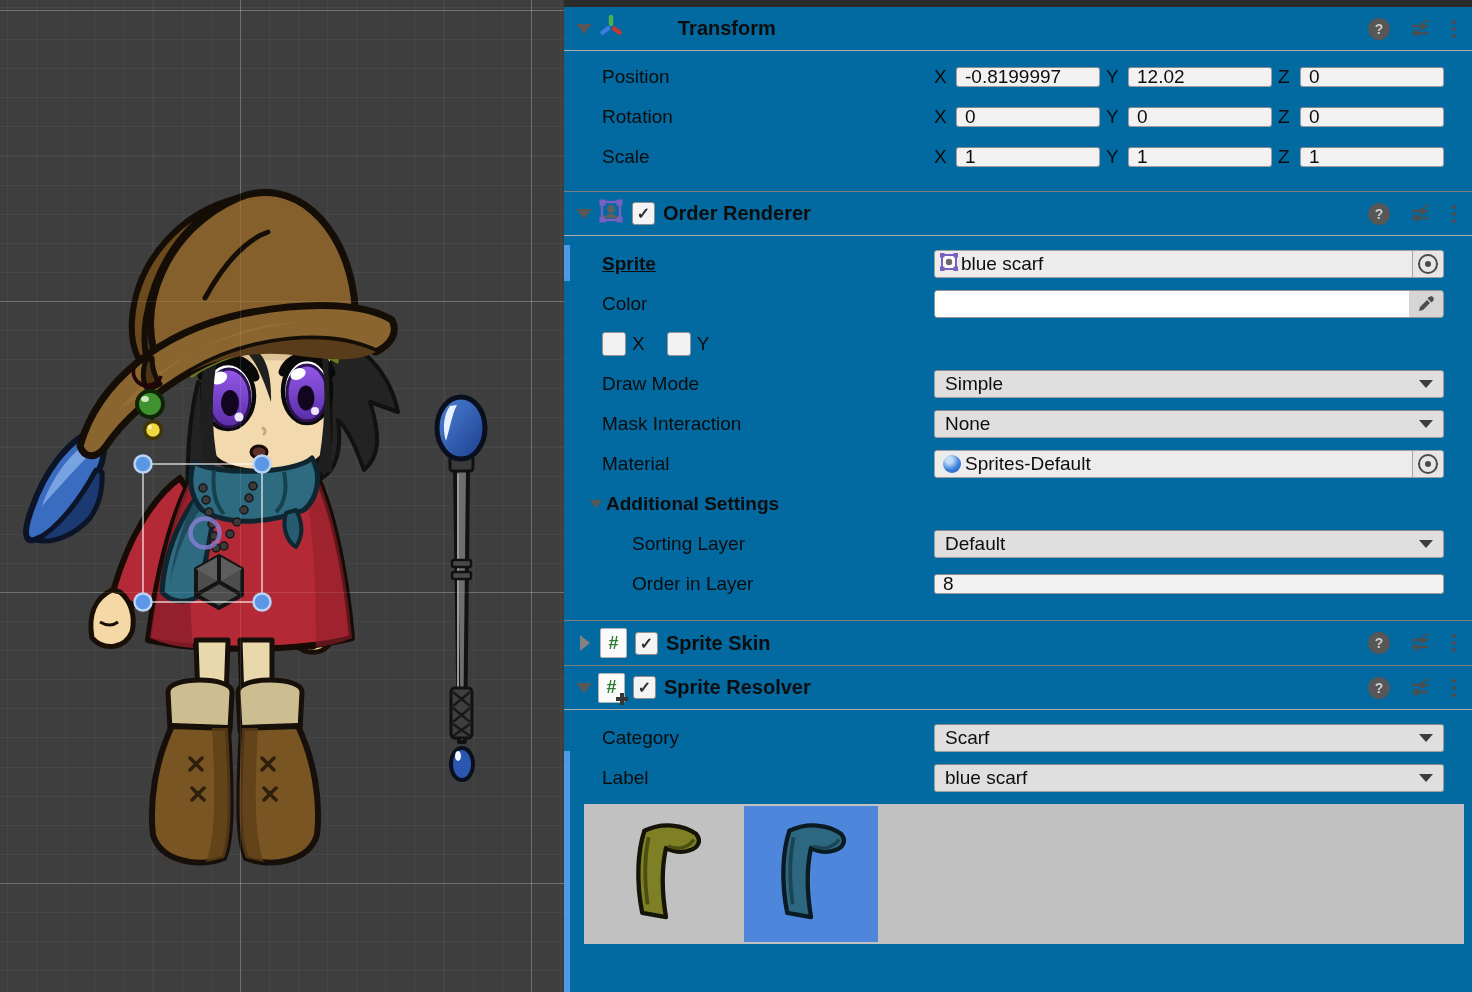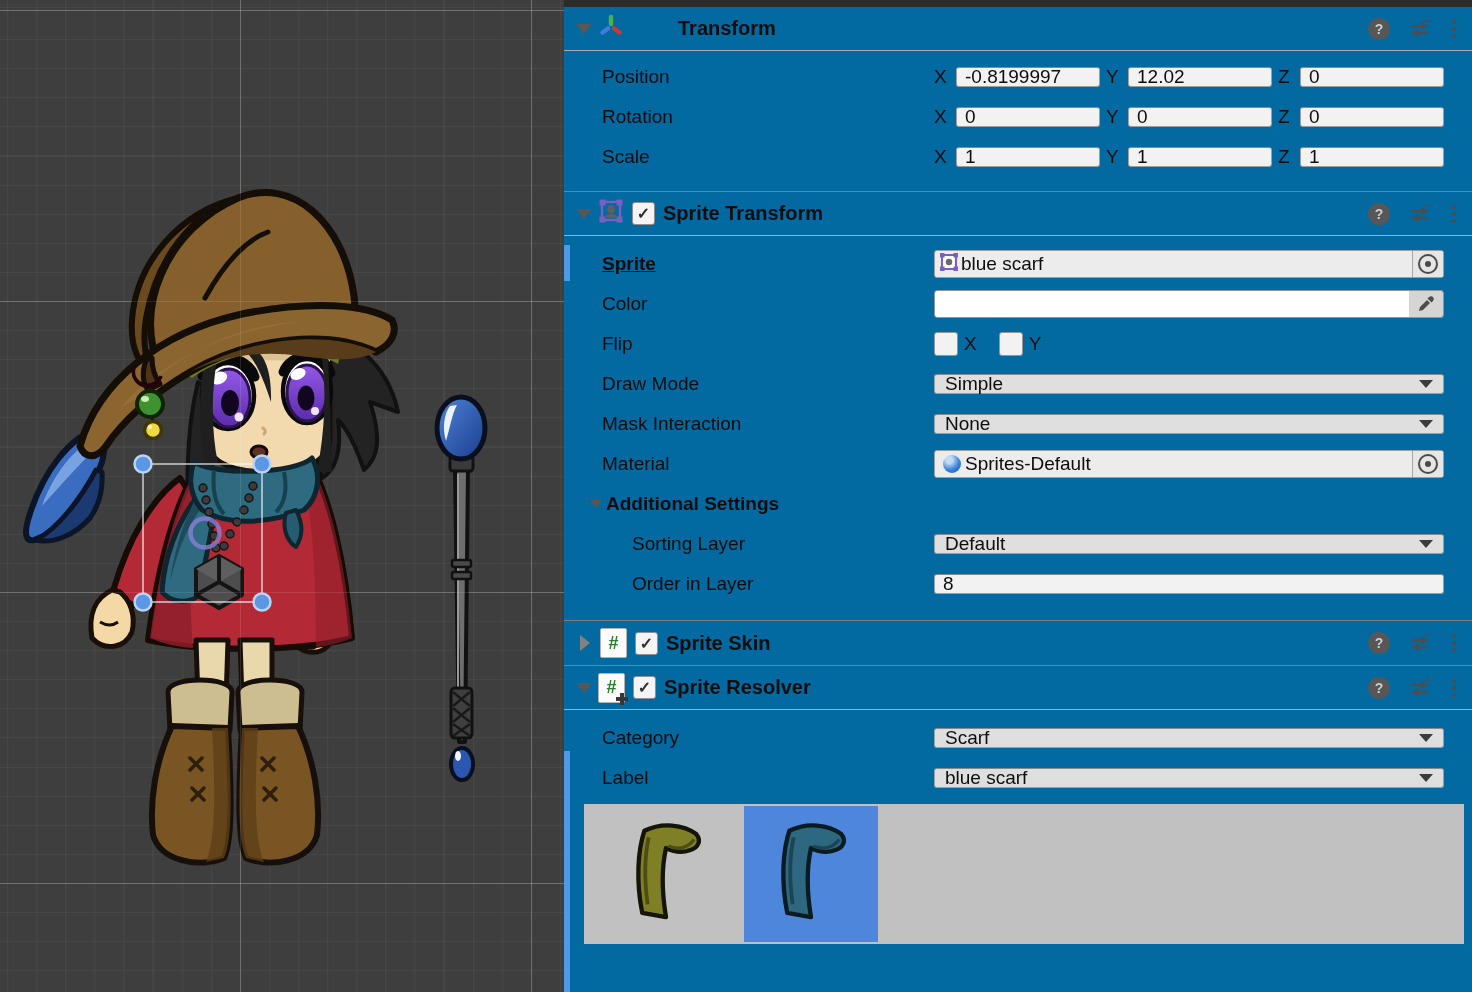--- a/index.html
+++ b/index.html
@@ -45,21 +45,21 @@
   .kebab i{width:4px;height:4px;border-radius:50%;background:#4D4D4D;display:block;}
 
   .row{display:flex;align-items:center;height:40px;padding-left:38px;padding-right:28px;box-sizing:border-box;}
   .lbl{width:332px;flex:none;white-space:nowrap;overflow:hidden;}
   .lbl.bold{font-weight:bold;text-decoration:underline;}
   .lbl.indent{padding-left:30px;box-sizing:border-box;}
   .farea{flex:1;display:flex;align-items:center;gap:6px;min-width:0;}
 
   .tfield{height:20px;background:#F2F2F2;border:1px solid #9E9E9E;border-top-color:#898989;
           border-radius:3px;display:flex;align-items:center;padding:0 8px;flex:1;box-sizing:border-box;}
-  .drop{height:20px;background:#DFDFDF;border:1px solid #9E9E9E;border-top-color:#898989;
+  .drop{height:28px;background:#DFDFDF;border:1px solid #9E9E9E;border-top-color:#898989;
         border-radius:3px;display:flex;align-items:center;flex:1;padding:0 10px;box-sizing:border-box;}
   .drop .dval{flex:1;white-space:nowrap;overflow:hidden;}
   .darr{width:0;height:0;border-left:7px solid transparent;border-right:7px solid transparent;
         border-top:8px solid #3C3C3C;flex:none;}
   .obj{height:28px;background:#ECECEC;border:1px solid #9E9E9E;border-radius:3px;display:flex;
        align-items:center;flex:1;box-sizing:border-box;overflow:hidden;padding-left:4px;}
   .obj .oval{flex:1;white-space:nowrap;overflow:hidden;}
   .opick{width:30px;height:26px;border-left:1px solid #A5A5A5;background:#E6E6E6;flex:none;
          display:flex;align-items:center;justify-content:center;}
   .circ{width:16px;height:16px;border:2px solid #4A4A4A;border-radius:50%;display:flex;
@@ -376,21 +376,21 @@
             <rect x="4" y="4" width="18" height="18" fill="none" stroke="#7B5FC0" stroke-width="2.4"></rect>
             <rect x="1.5" y="1.5" width="6" height="6" fill="#7B5FC0"></rect>
               <rect x="18.5" y="1.5" width="6" height="6" fill="#7B5FC0"></rect>
             <rect x="1.5" y="18.5" width="6" height="6" fill="#7B5FC0"></rect>
               <rect x="18.5" y="18.5" width="6" height="6" fill="#7B5FC0"></rect>
             <circle cx="13" cy="11" r="4" fill="#5F5F5F"></circle>
             <path d="M 6,20 C 9,14 17,14 20,20 Z" fill="#5F5F5F"></path>
           </svg>
         </div>
         <div class="chk">✓</div>
-        <span class="ctitle">Sprite Transform</span>
+        <span class="ctitle">Order Renderer</span>
         <div class="hsp"></div>
         <div class="help">?</div>
         <div class="hico">
           <svg width="20" height="20" viewBox="0 0 20 20">
             <line x1="2" y1="7" x2="18" y2="7" stroke="#4D4D4D" stroke-width="2.4"></line>
             <line x1="2" y1="14" x2="18" y2="14" stroke="#4D4D4D" stroke-width="2.4"></line>
             <rect x="11" y="3.5" width="3.4" height="7" fill="#4D4D4D"></rect>
             <rect x="5" y="10.5" width="3.4" height="7" fill="#4D4D4D"></rect>
             <line x1="15" y1="2" x2="19" y2="2" stroke="#4D4D4D" stroke-width="2"></line>
           </svg>
@@ -434,21 +434,20 @@
               <div class="dropperzone">
                 <svg width="18" height="18" viewBox="0 0 18 18">
                   <path d="M2,16 L3,12 L10,5 L13,8 L6,15 Z" fill="#4D4D4D"></path>
                   <path d="M10.5,3.5 L12,2 C13,1 15,1 16,2 C17,3 17,5 16,6 L14.5,7.5 Z" fill="#4D4D4D"></path>
                 </svg>
               </div>
             </div>
           </div>
         </div>
         <div class="row">
-          <span class="lbl">Flip</span>
           <div class="farea">
             <div class="cbox"></div>
             <span>X</span>
             <div class="cbox" style="margin-left:16px"></div>
             <span>Y</span>
           </div>
         </div>
         <div class="row">
           <span class="lbl">Draw Mode</span>
           <div class="farea">

